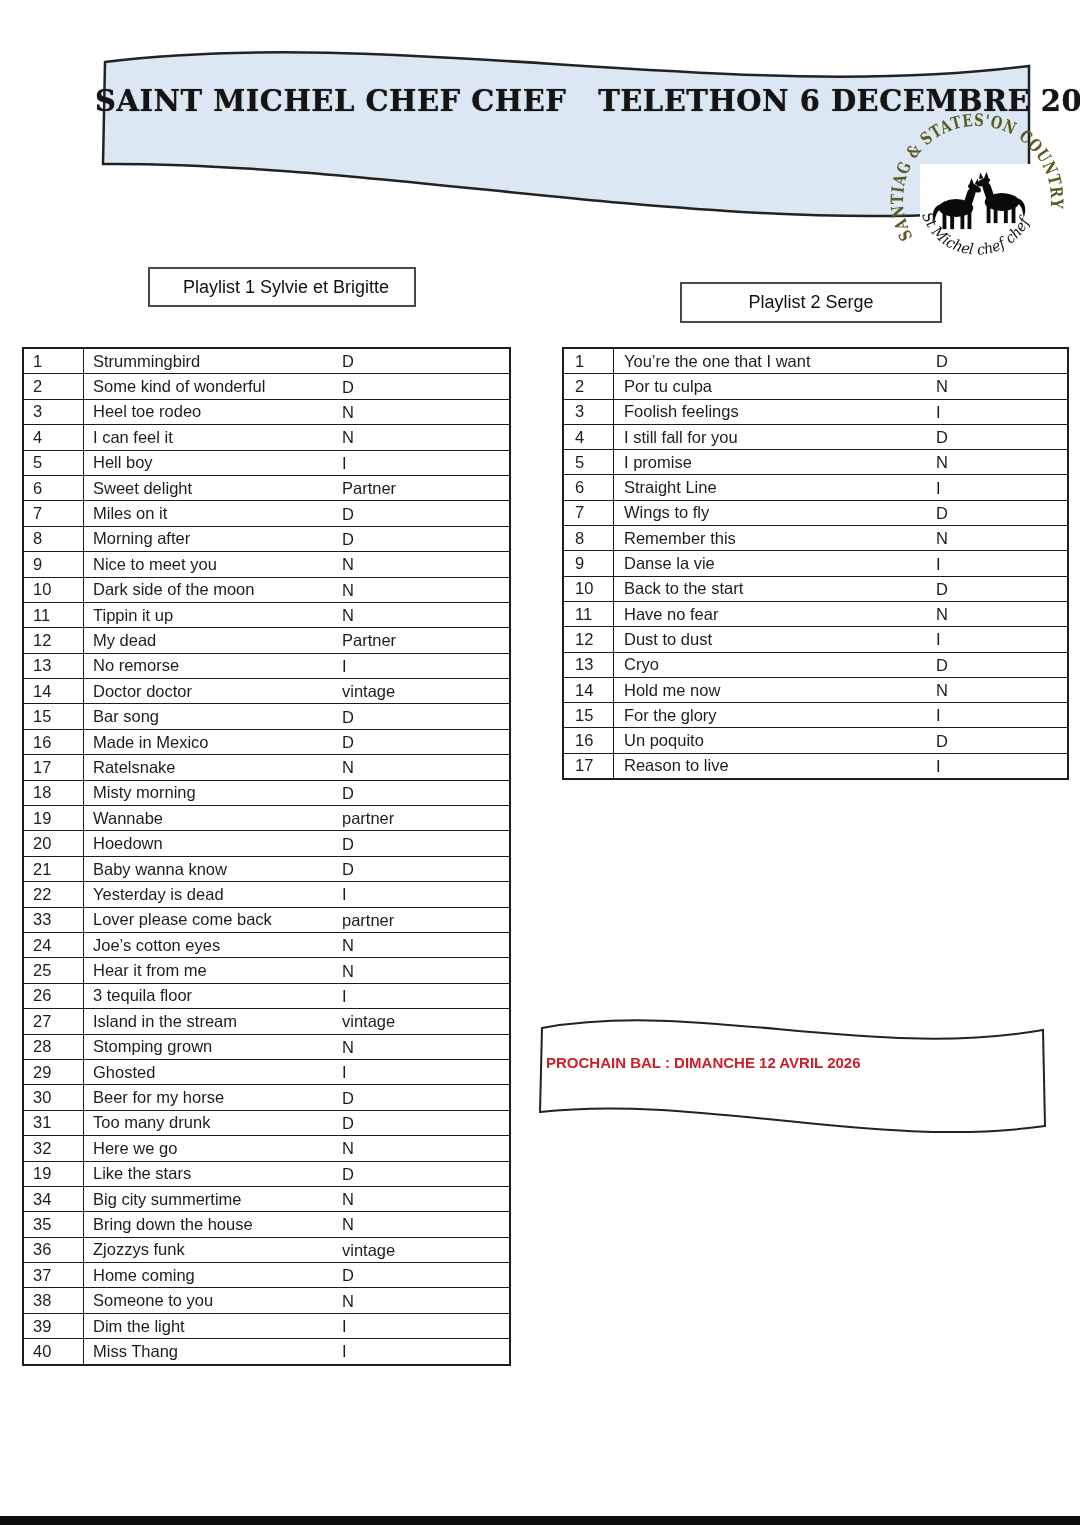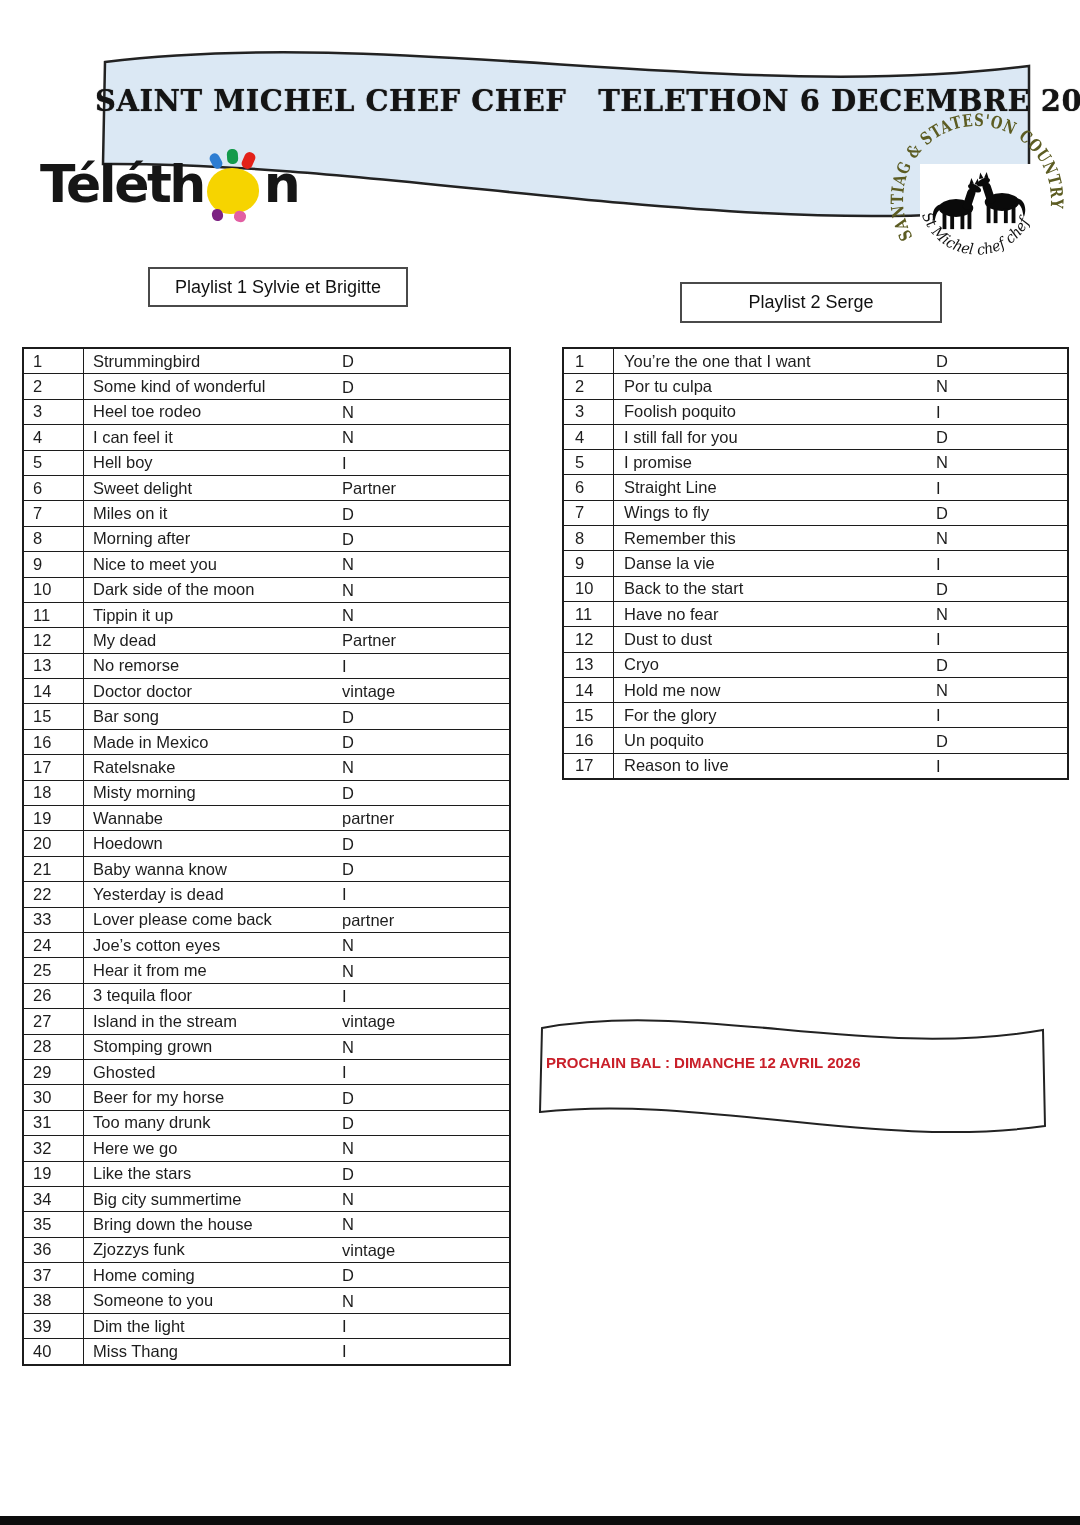--- a/index.html
+++ b/index.html
@@ -26,21 +26,21 @@
   .hand .f-red  {left:38px;top:0px; width:11px;height:17px;background:#e32119;transform:rotate(24deg);}
   .hand .f-purple{left:7px;top:57px;width:11px;height:12px;background:#7d2383;transform:rotate(-15deg);border-radius:45%;}
   .hand .f-pink {left:29px;top:59px;width:12px;height:11px;background:#e25fa3;transform:rotate(12deg);border-radius:45%;}
 
   
   #club-logo{position:absolute;left:882px;top:112px;width:190px;height:190px;}
 
   
   .plabel{position:absolute;border:2px solid #4a4a4a;background:#fff;display:flex;
     align-items:center;justify-content:center;font-size:18px;color:#111;}
-  #plabel1{left:148px;top:267px;width:256px;height:36px;}
+  #plabel1{left:148px;top:267px;width:256px;height:36px;padding-left:8px;}
   #plabel2{left:680px;top:282px;width:258px;height:37px;}
 
   
   .table{position:absolute;border:2px solid #1c1c1c;background:#fff;}
   #table1{left:22px;top:347px;width:485px;}
   #table2{left:562px;top:347px;width:503px;}
   .row{display:flex;border-bottom:1px solid #1c1c1c;align-items:center;}
   .row:last-child{border-bottom:none;}
   #table1 .row{height:24.4px;}
   #table2 .row{height:24.3px;}
@@ -68,32 +68,20 @@
 
 <div id="page">
 
   <div id="top-banner">
     <svg width="940" height="195" viewBox="0 0 940 195">
       <path d="M 10,26 C 300,-10 640,68 934,30 L 934,172 C 640,205 300,126 8,128 Z" fill="#dbe8f4" stroke="#222" stroke-width="2.5"></path>
     </svg>
     <div id="banner-title">SAINT MICHEL CHEF CHEF   TELETHON 6 DECEMBRE 2025</div>
   </div>
 
-  <div id="telethon-logo">
-    <span class="txt">Téléth</span>
-    <span class="hand">
-      <span class="palm"></span>
-      <span class="finger f-blue"></span>
-      <span class="finger f-green"></span>
-      <span class="finger f-red"></span>
-      <span class="finger f-purple"></span>
-      <span class="finger f-pink"></span>
-    </span>
-    <span class="txt">n</span>
-  </div>
 
   <svg id="club-logo" viewBox="0 0 190 190">
     <defs>
       <path id="arcTop" d="M 31 125 A 74 74 0 1 1 159 125"></path>
       <path id="arcBottom" d="M 40 103 A 58 58 0 0 0 150 103"></path>
     </defs>
     <rect x="38" y="52" width="114" height="74" fill="#ffffff"></rect>
     <text font-family="DejaVu Serif, serif" font-size="17" font-weight="bold" fill="#5c5c22" letter-spacing="1">
       <textPath href="#arcTop" textLength="280" lengthAdjust="spacingAndGlyphs">SANTIAG &amp; STATES'ON COUNTRY</textPath>
     </text>
@@ -474,21 +462,21 @@
         <div class="cell num">2</div>
         <div class="cell title-cell">
           <span class="title">Por tu culpa</span>
           <span class="tag">N</span>
         </div>
       </div>
 
       <div class="row">
         <div class="cell num">3</div>
         <div class="cell title-cell">
-          <span class="title">Foolish poquito</span>
+          <span class="title">Foolish feelings</span>
           <span class="tag">I</span>
         </div>
       </div>
 
       <div class="row">
         <div class="cell num">4</div>
         <div class="cell title-cell">
           <span class="title">I still fall for you</span>
           <span class="tag">D</span>
         </div>

